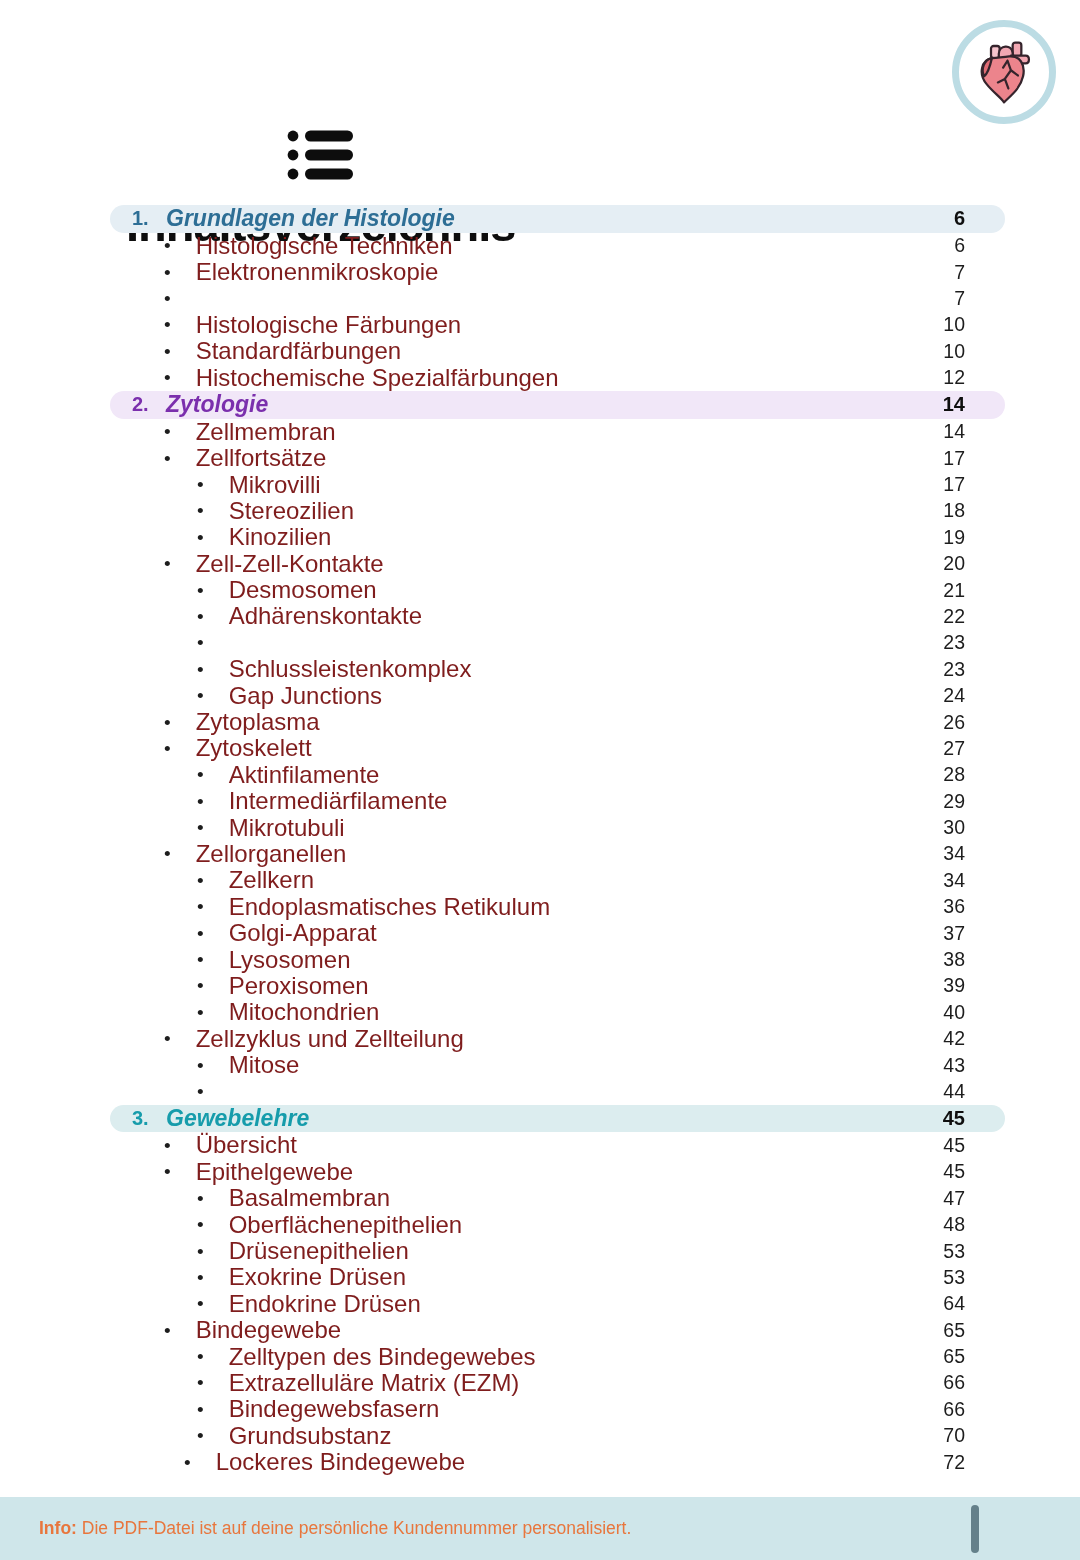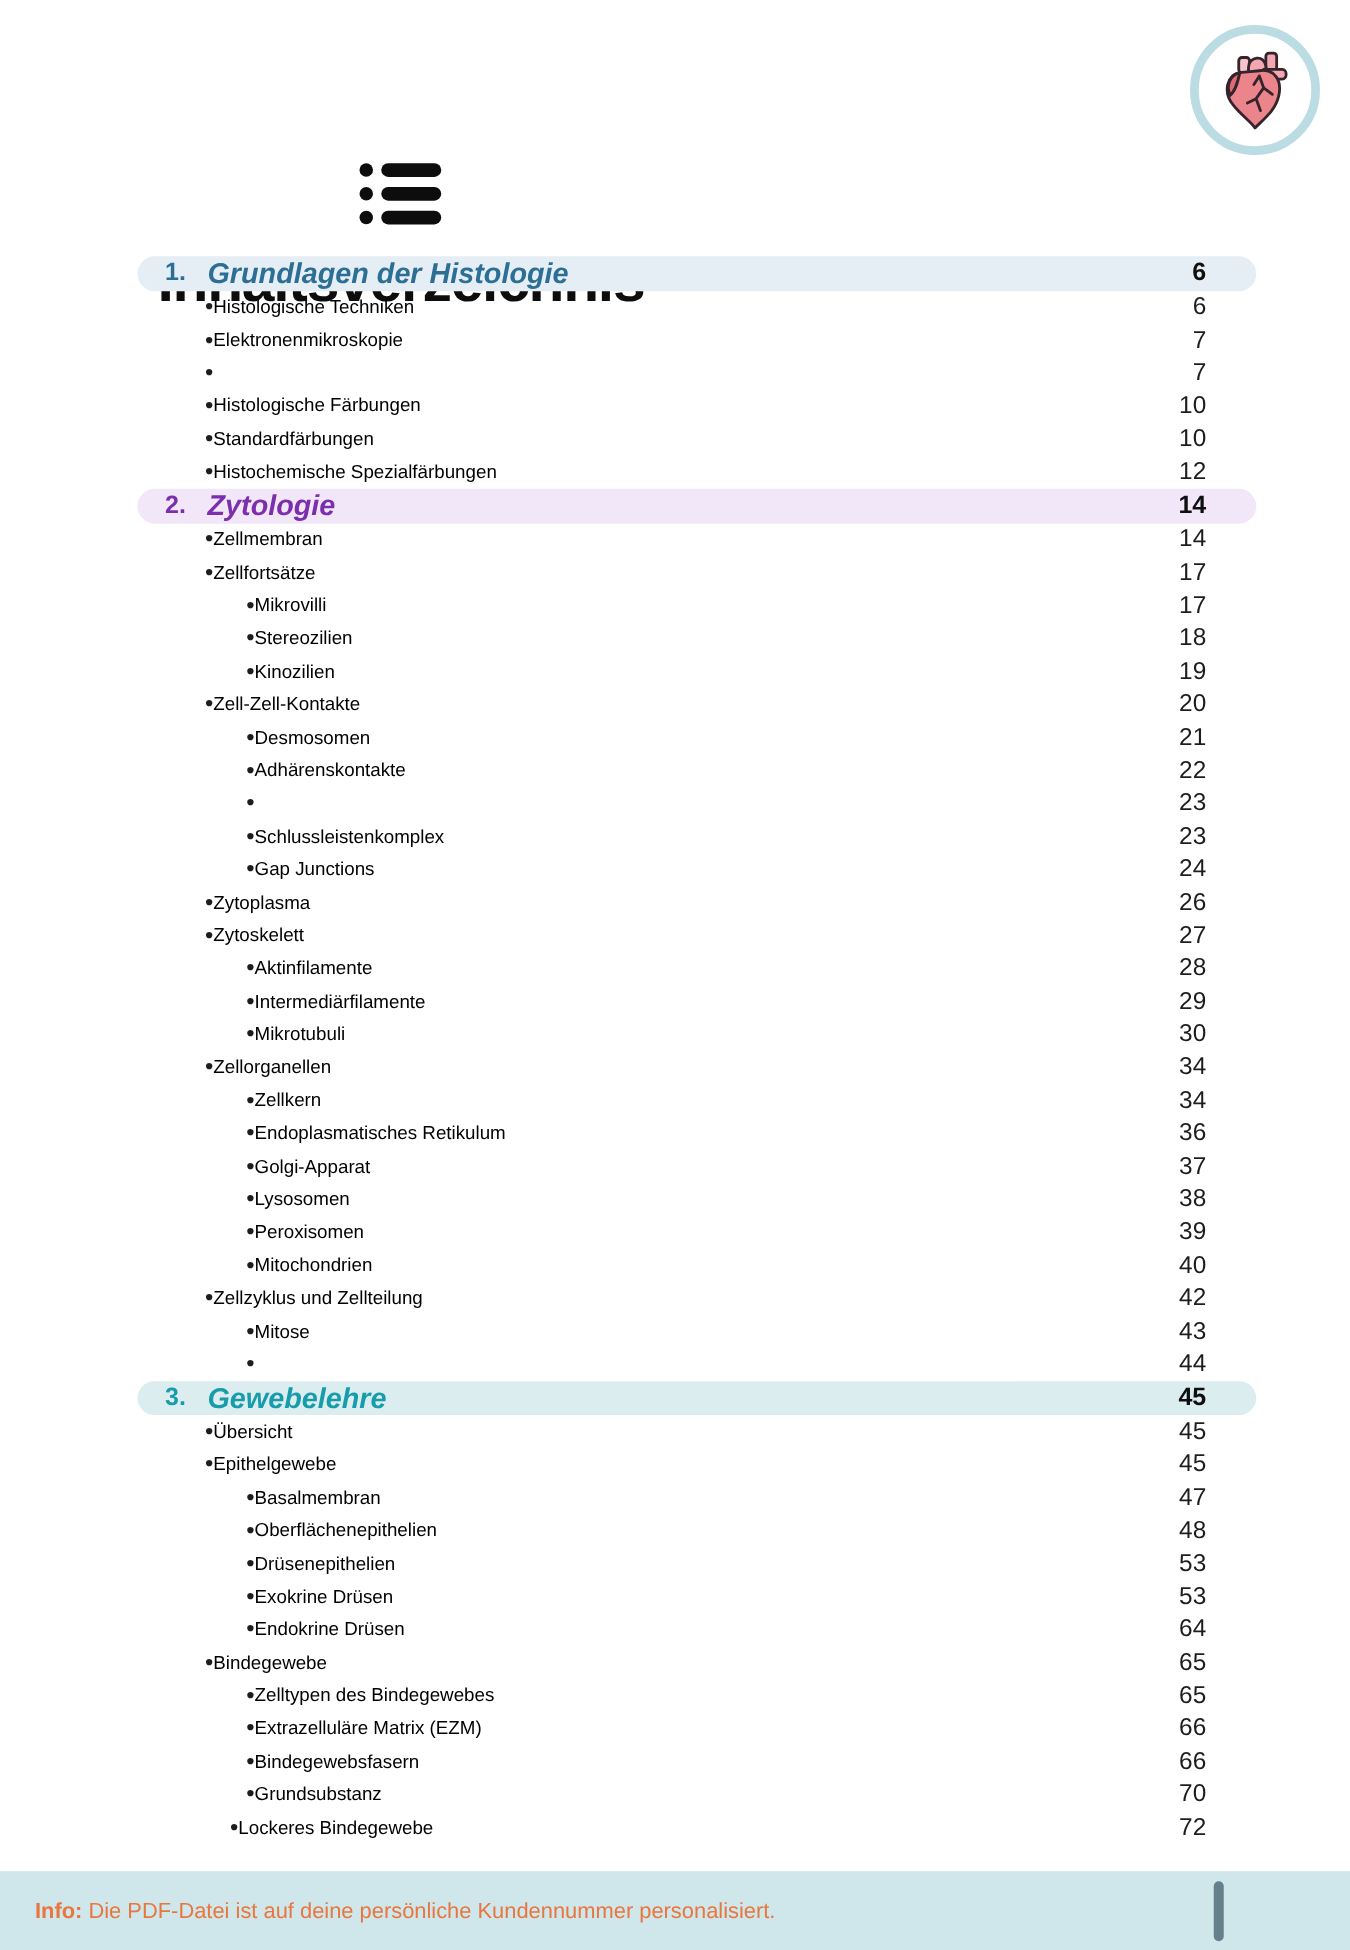--- a/index.html
+++ b/index.html
@@ -26,26 +26,26 @@
   .trow{display:flex;align-items:center;height:26.4px;box-sizing:border-box;}
   .section-row{height:27.6px;border-radius:14px;font-weight:700;}
   .sec-num{margin-left:22px;width:34px;font-size:20px;}
   .sec-title{font-size:23px;font-style:italic;}
   .row-page{margin-left:auto;padding-right:40px;font-size:19.5px;color:#1d1d1d;white-space:nowrap;}
   .section-row .row-page{font-weight:700;color:#0f0f0f;font-size:20px;}
   .bullet{color:#1d1d1d;font-size:19px;line-height:1;}
   .lvl1 .bullet{margin-left:54px;}
   .lvl1-5 .bullet{margin-left:74px;}
   .lvl2 .bullet{margin-left:87px;}
-  .item-label{font-size:15px;color:#000000;}
+  .item-label{margin-left:25px;font-size:24px;color:#7f1d1d;}
 
   
   .footer{
     position:absolute;left:0;bottom:0;width:1080px;height:63px;
-    display:flex;align-items:center;box-sizing:border-box;
+    display:flex;align-items:center;box-sizing:border-box;padding-left:11px;
   }
   .footer-text{margin-left:28px;font-size:17.5px;}
   .footer-text .lbl{font-weight:700;}
   .footer-bar{position:absolute;left:971px;top:8px;width:8px;height:48px;border-radius:4px;}
 </style>
 </head>
 <body>
 
 <div class="page">
 

